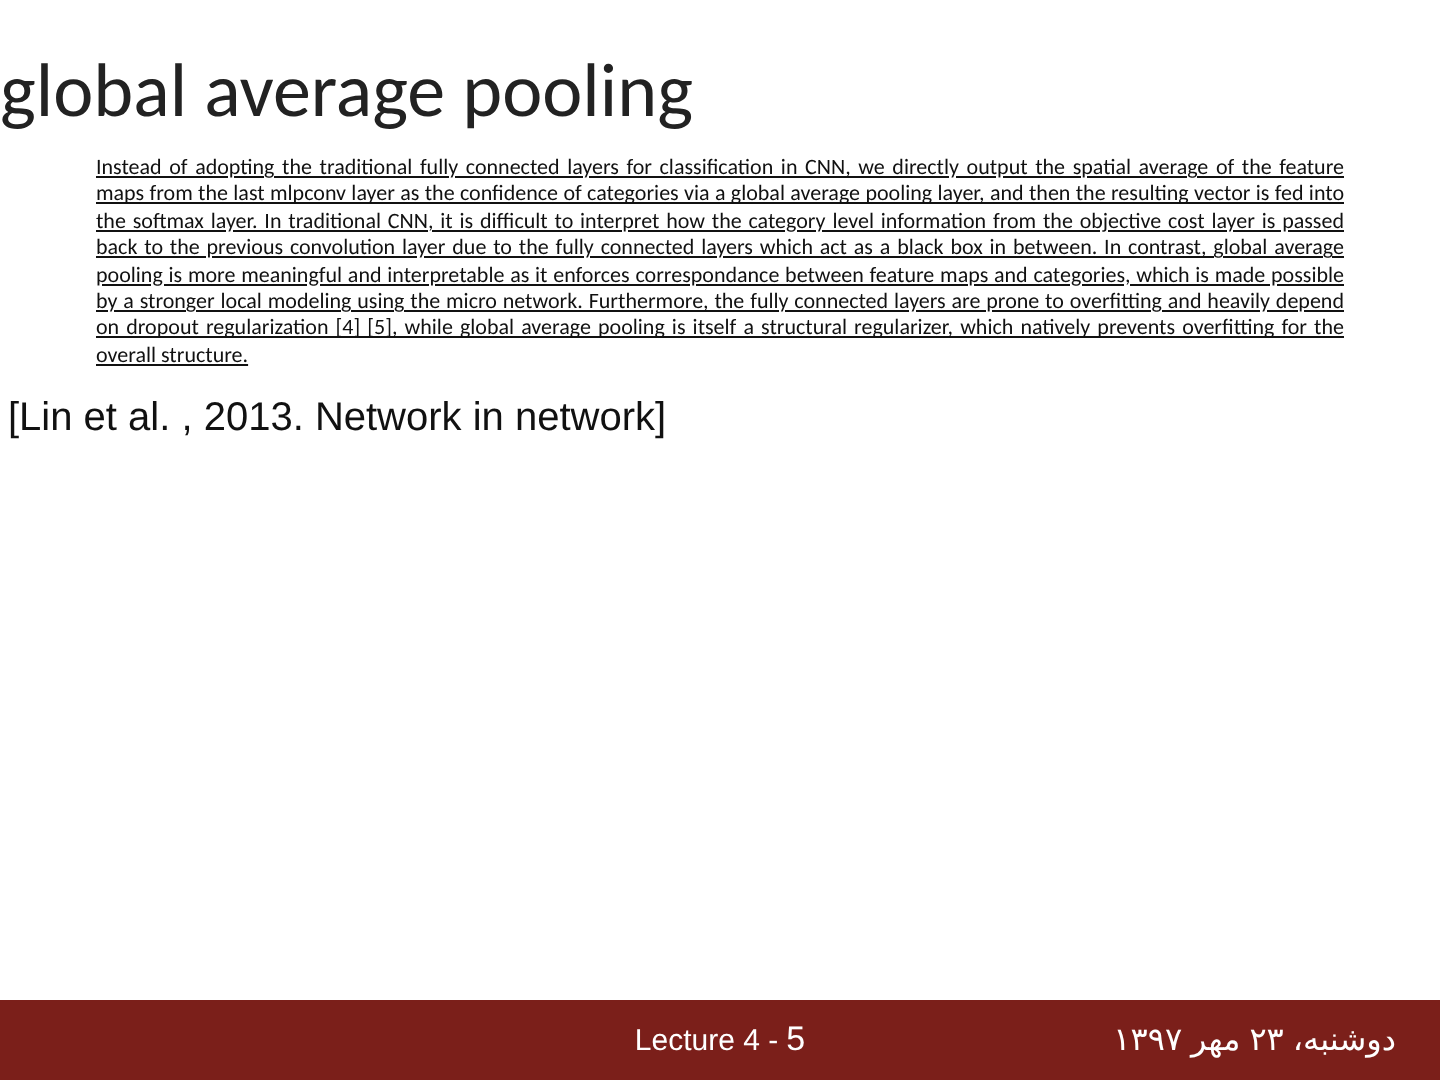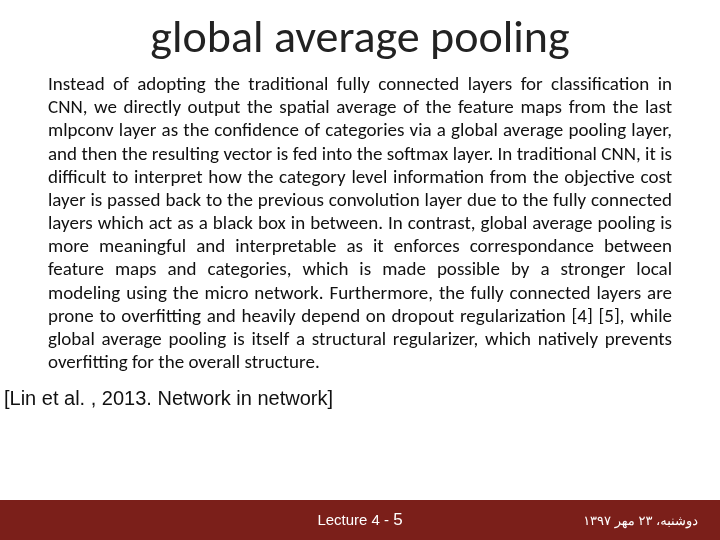--- a/index.html
+++ b/index.html
@@ -12,33 +12,34 @@
     overflow: hidden;
     position: relative;
   }
   .slide {
     width: 720px;
     height: 540px;
     position: relative;
     box-sizing: border-box;
   }
   .title {
-    text-align: center;
-    font-size: 46px;
+    text-align: left;
+    font-size: 38px;
     color: #222;
-    padding-top: 8px;
+    padding-top: 23px;
     font-weight: 400;
   }
   .body {
     padding: 8px 48px 0 48px;
-    font-size: 19px;
+    font-size: 11px;
     line-height: 1.22;
     color: #111;
     text-align: justify;
     text-justify: inter-word;
+    text-decoration: underline;
   }
   .citation {
     padding: 14px 10px 0 4px;
     font-size: 20px;
     color: #111;
     font-family: Arial, sans-serif;
   }
   .footer {
     position: absolute;
     left: 0;
@@ -69,21 +70,21 @@
     gap: 4px;
     font-family: Arial, sans-serif;
   }
   .footer .center .pagenum {
     font-size: 17px;
   }
   .footer .right {
     margin-left: auto;
     direction: rtl;
     font-family: Tahoma, Arial, sans-serif;
-    font-size: 13px;
+    font-size: 16px;
   }
 </style>
 </head>
 <body>
 
 <div class="slide">
 
   <div class="title">global average pooling</div>
 
   <div class="body">Instead of adopting the traditional fully connected layers for classification in CNN, we directly output the spatial average of the feature maps from the last mlpconv layer as the confidence of categories via a global average pooling layer, and then the resulting vector is fed into the softmax layer. In traditional CNN, it is difficult to interpret how the category level information from the objective cost layer is passed back to the previous convolution layer due to the fully connected layers which act as a black box in between. In contrast, global average pooling is more meaningful and interpretable as it enforces correspondance between feature maps and categories, which is made possible by a stronger local modeling using the micro network. Furthermore, the fully connected layers are prone to overfitting and heavily depend on dropout regularization [4] [5], while global average pooling is itself a structural regularizer, which natively prevents overfitting for the overall structure.</div>

